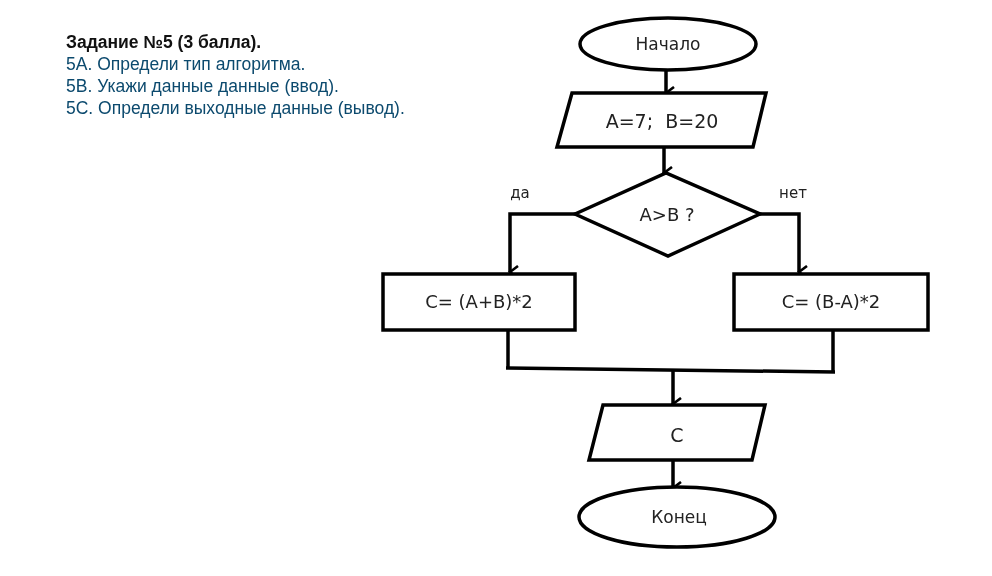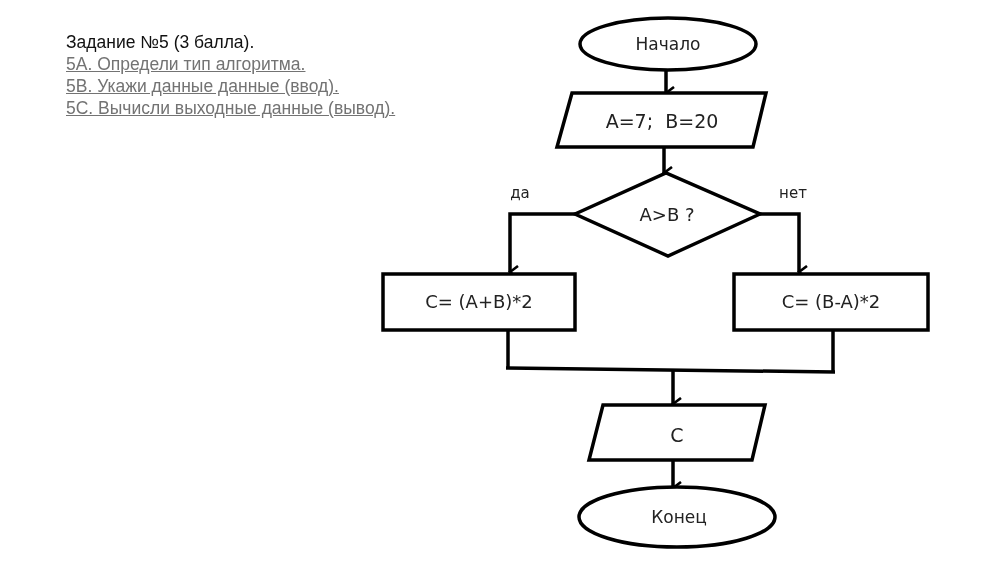--- a/index.html
+++ b/index.html
@@ -1,33 +1,33 @@
 <!DOCTYPE html>
 <html><head>
   <meta charset="utf-8">
   <style>
     html, body { margin: 0; padding: 0; background: #ffffff; }
     body { width: 992px; height: 576px; position: relative; overflow: hidden; font-family: "Liberation Sans", sans-serif; color: #111; }
     .task { position: absolute; left: 66px; top: 31px; font-size: 17.5px; line-height: 22px; }
-    .task .title { font-weight: normal; }
-    .task .line { white-space: nowrap; color: #737373; text-decoration: underline; }
+    .task .title { font-weight: bold; }
+    .task .line { white-space: nowrap; color: #0c4a6e; }
     .top-clip { position: absolute; left: 60px; top: -14px; height: 16px; width: 720px; overflow: hidden; }
     svg#flow { position: absolute; left: 0; top: 0; }
     svg text { font-family: "DejaVu Sans", sans-serif; fill: #222; }
   </style>
 </head>
 <body>
 
 <div class="top-clip"></div>
 
 <div class="task">
   <div class="title">Задание №5 (3 балла).</div>
   <div class="line">5А. Определи тип алгоритма.</div>
   <div class="line">5В. Укажи данные данные (ввод).</div>
-  <div class="line">5С. Вычисли выходные данные (вывод).</div>
+  <div class="line">5С. Определи выходные данные (вывод).</div>
 </div>
 
 <svg id="flow" width="992" height="576" viewBox="0 0 992 576">
   <defs>
     <marker id="arrow" markerWidth="14" markerHeight="14" refX="7" refY="11" orient="auto" markerUnits="userSpaceOnUse">
       <path d="M1,3 L7,11 L13,3" fill="none" stroke="#000" stroke-width="2.6"></path>
     </marker>
   </defs>
 
   <g stroke="#000" stroke-width="3.5" fill="none">

